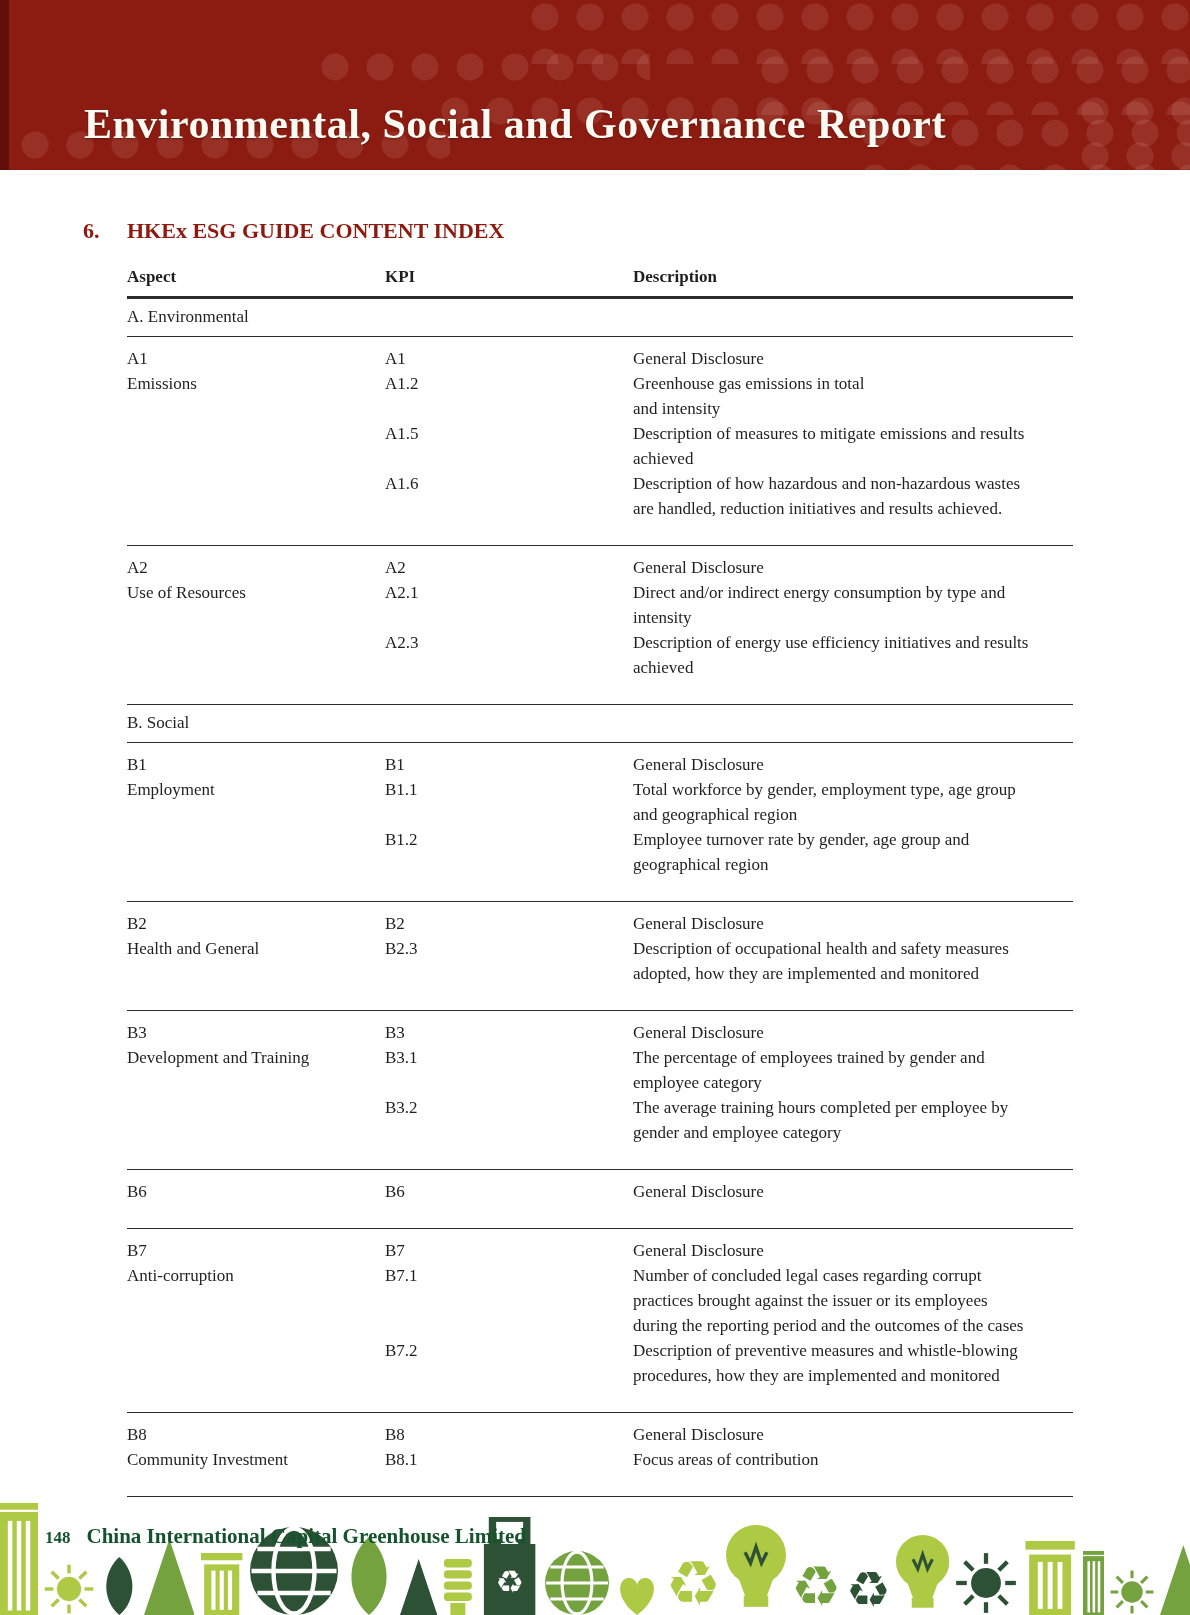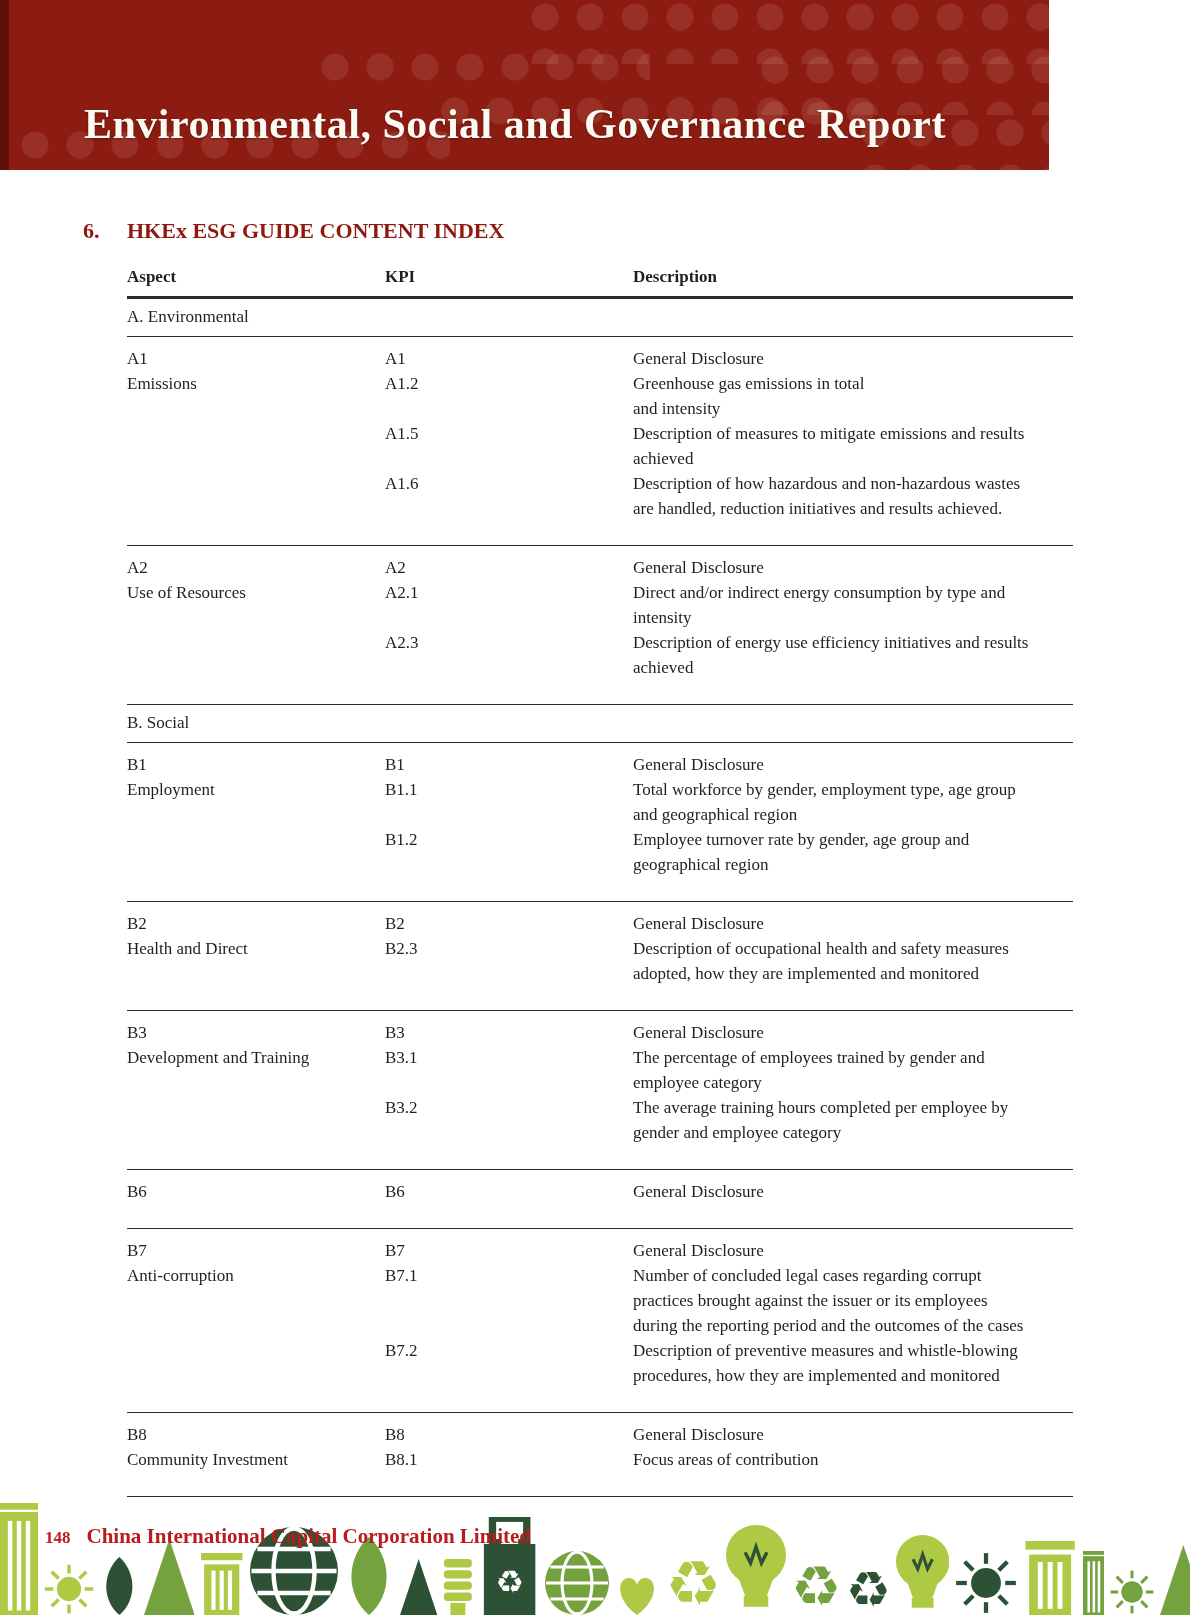--- a/index.html
+++ b/index.html
@@ -1,20 +1,20 @@
 <!DOCTYPE html>
 <html><head>
 <meta charset="utf-8">
 <style>
   * { margin:0; padding:0; box-sizing:border-box; }
   html,body { width:1190px; height:1615px; }
   body { font-family:"Liberation Serif", serif; background:#ffffff; position:relative; overflow:hidden; }
 
   
-  .banner { position:absolute; left:0; top:0; width:1049px; height:170px; background:#8c1c11; overflow:hidden; }
+  .banner { position:absolute; left:0; top:0; width:1190px; height:170px; background:#8c1c11; overflow:hidden; }
   .banner .stripe { position:absolute; left:0; top:0; width:9px; height:170px; background:#5f0f08; }
   .dots { position:absolute; background-image:radial-gradient(circle at 15px 15px, rgba(255,226,214,0.10) 13px, transparent 14px); background-size:45px 45px; }
   .d1 { left:530px; top:2px;   width:660px; height:62px; }
   .d2 { left:760px; top:55px;  width:430px; height:60px; }
   .d3 { left:320px; top:52px;  width:330px; height:45px; }
   .d4 { left:440px; top:96px;  width:440px; height:44px; }
   .d5 { left:1080px; top:96px; width:110px; height:74px; }
   .d6 { left:20px;  top:130px; width:430px; height:40px; }
   .d7 { left:860px; top:118px; width:330px; height:52px; }
   .banner-title { position:absolute; left:84px; top:100px; color:#fbfaf2; font-size:42px; font-weight:600; letter-spacing:0.5px; text-shadow:0 1px 2px rgba(0,0,0,0.35); }
@@ -25,21 +25,21 @@
 
   
   .index-table { position:absolute; left:127px; top:260px; width:946px; color:#1f1f1f; font-size:17px; }
   .trow { display:grid; grid-template-columns:258px 248px 440px; align-items:start; line-height:25px; }
   .thead { font-weight:bold; padding:4px 0 7px; border-bottom:3px solid #2b2b2b; }
   .sec-row { font-weight:normal; padding:8px 0 9px; border-bottom:1.6px solid #2b2b2b; }
   .tgroup { padding:9px 0 24px; border-bottom:1.6px solid #2b2b2b; }
   .c3 { white-space:pre-line; }
 
   
-  .footer-line { position:absolute; left:45px; top:1524px; z-index:3; color:#b91c1c; font-weight:600; display:flex; align-items:baseline; }
+  .footer-line { position:absolute; left:45px; top:1524px; z-index:3; color:#14532d; font-weight:600; display:flex; align-items:baseline; }
   .footer-line .pagenum { font-size:17px; margin-right:16px; }
   .footer-line .company { font-size:21px; }
 
   
   .eco-band { position:absolute; left:0; bottom:0; width:1190px; height:178px; display:flex; align-items:flex-end; gap:5px; overflow:hidden; z-index:1; }
   .eco-band .ic { flex:0 0 auto; display:block; }
   .g-l { fill:#aec944; } .g-m { fill:#74a23f; } .g-d { fill:#2d5134; }
   .glyph { font-family:"DejaVu Sans", sans-serif; line-height:1; display:block; }
   .glyph.l { color:#aec944; } .glyph.m { color:#74a23f; } .glyph.d { color:#2d5134; }
 </style>
@@ -141,21 +141,21 @@
     </div>
   </div>
 
   <div class="tgroup">
     <div class="trow">
       <div class="c1">B2</div>
       <div class="c2">B2</div>
       <div class="c3">General Disclosure</div>
     </div>
     <div class="trow">
-      <div class="c1">Health and Direct</div>
+      <div class="c1">Health and General</div>
       <div class="c2">B2.3</div>
       <div class="c3">Description of occupational health and safety measures
 adopted, how they are implemented and monitored</div>
     </div>
   </div>
 
   <div class="tgroup">
     <div class="trow">
       <div class="c1">B3</div>
       <div class="c2">B3</div>
@@ -214,21 +214,21 @@
       <div class="c1">Community Investment</div>
       <div class="c2">B8.1</div>
       <div class="c3">Focus areas of contribution</div>
     </div>
   </div>
 
 </div>
 
 <div class="footer-line">
   <span class="pagenum">148</span>
-  <span class="company">China International Capital Corporation Limited</span>
+  <span class="company">China International Capital Greenhouse Limited</span>
 </div>
 
 <div class="eco-band">
   <svg class="ic" viewBox="0 0 34 100" style="height:112px">
       <rect class="g-l" x="0" y="8" width="34" height="92"></rect>
       <rect class="g-l" x="-2" y="0" width="38" height="6"></rect>
       <rect x="7" y="16" width="4" height="80" fill="#fff"></rect>
       <rect x="15" y="16" width="4" height="80" fill="#fff"></rect>
       <rect x="23" y="16" width="4" height="80" fill="#fff"></rect>
     </svg>

